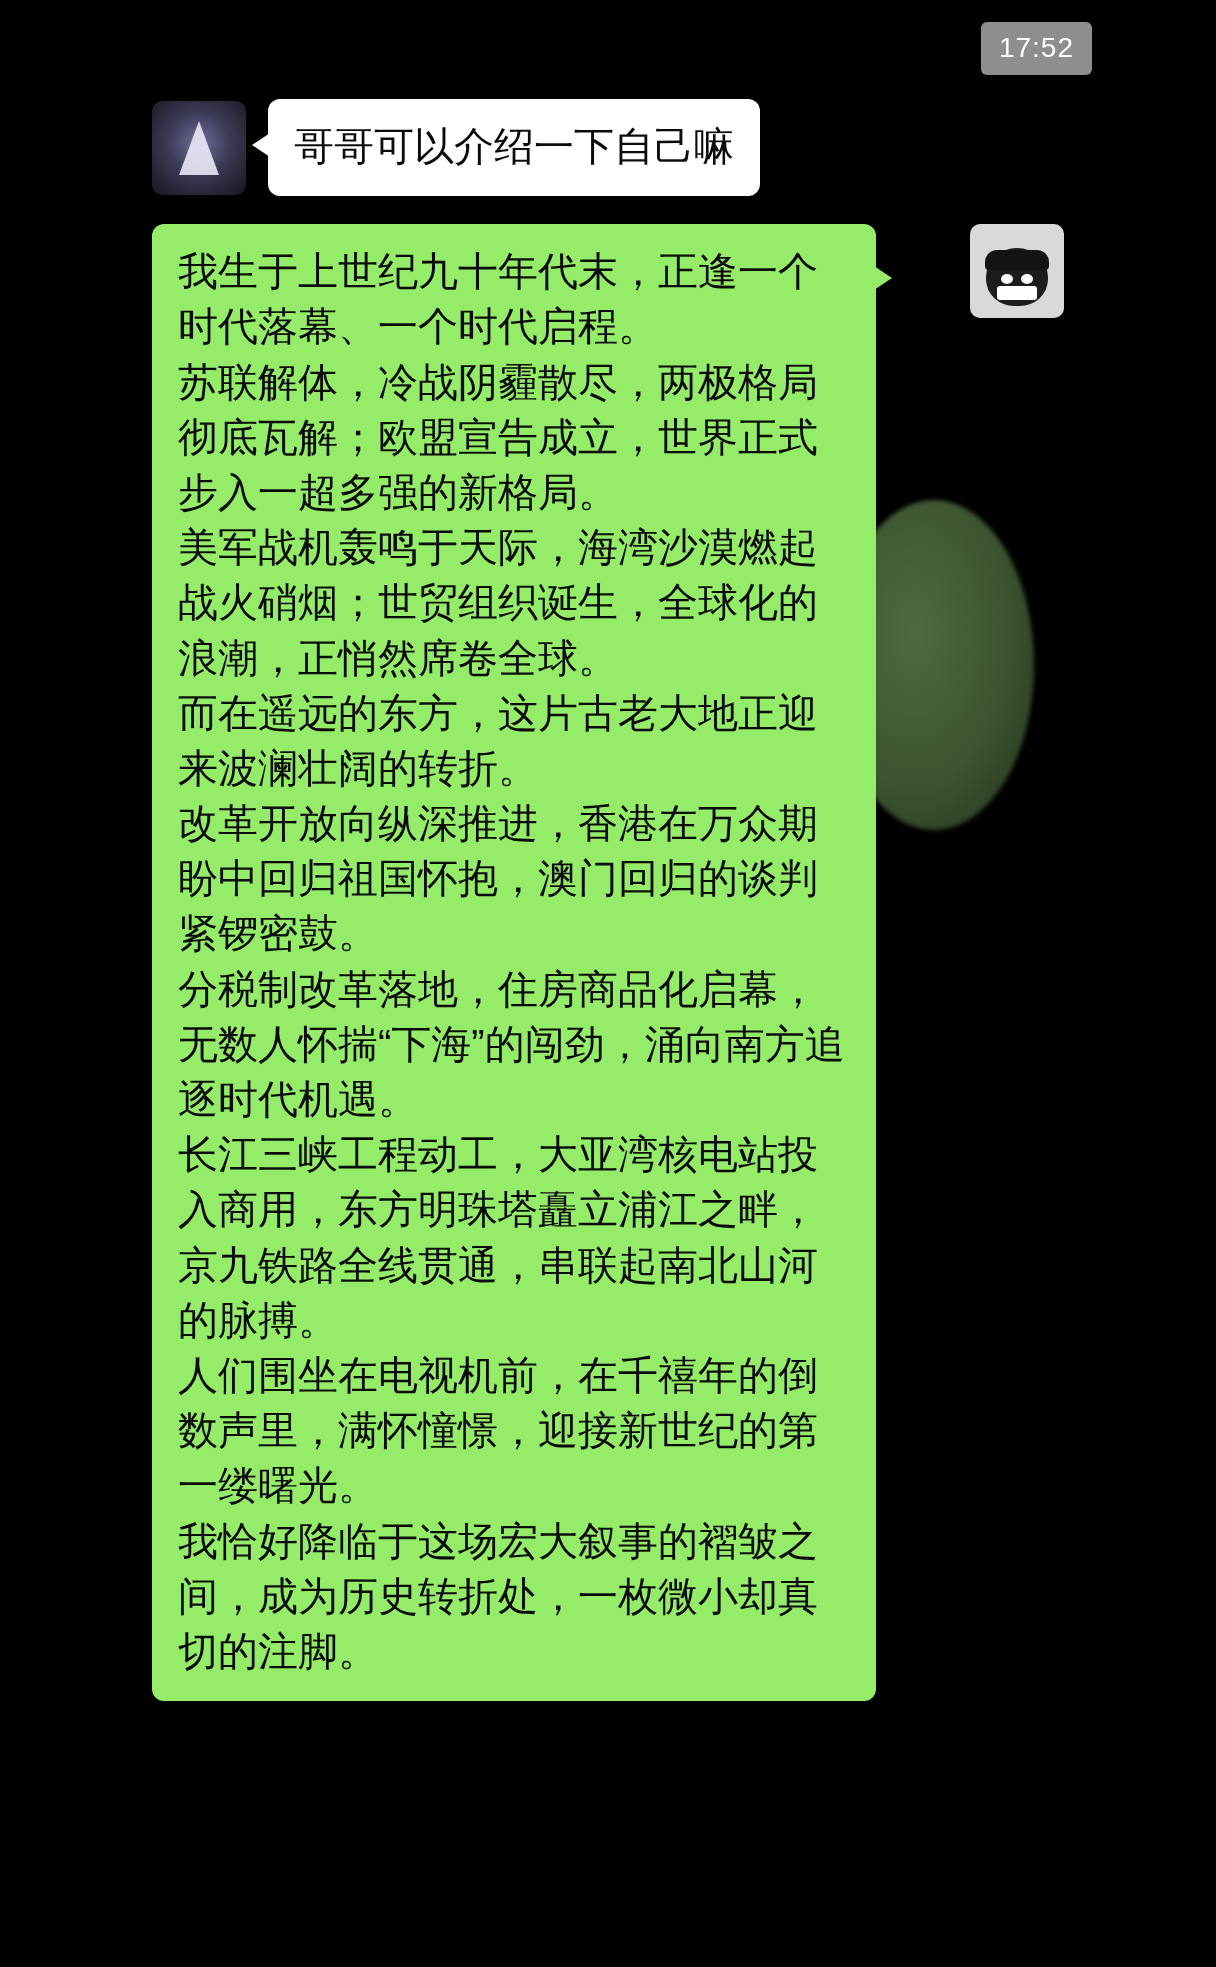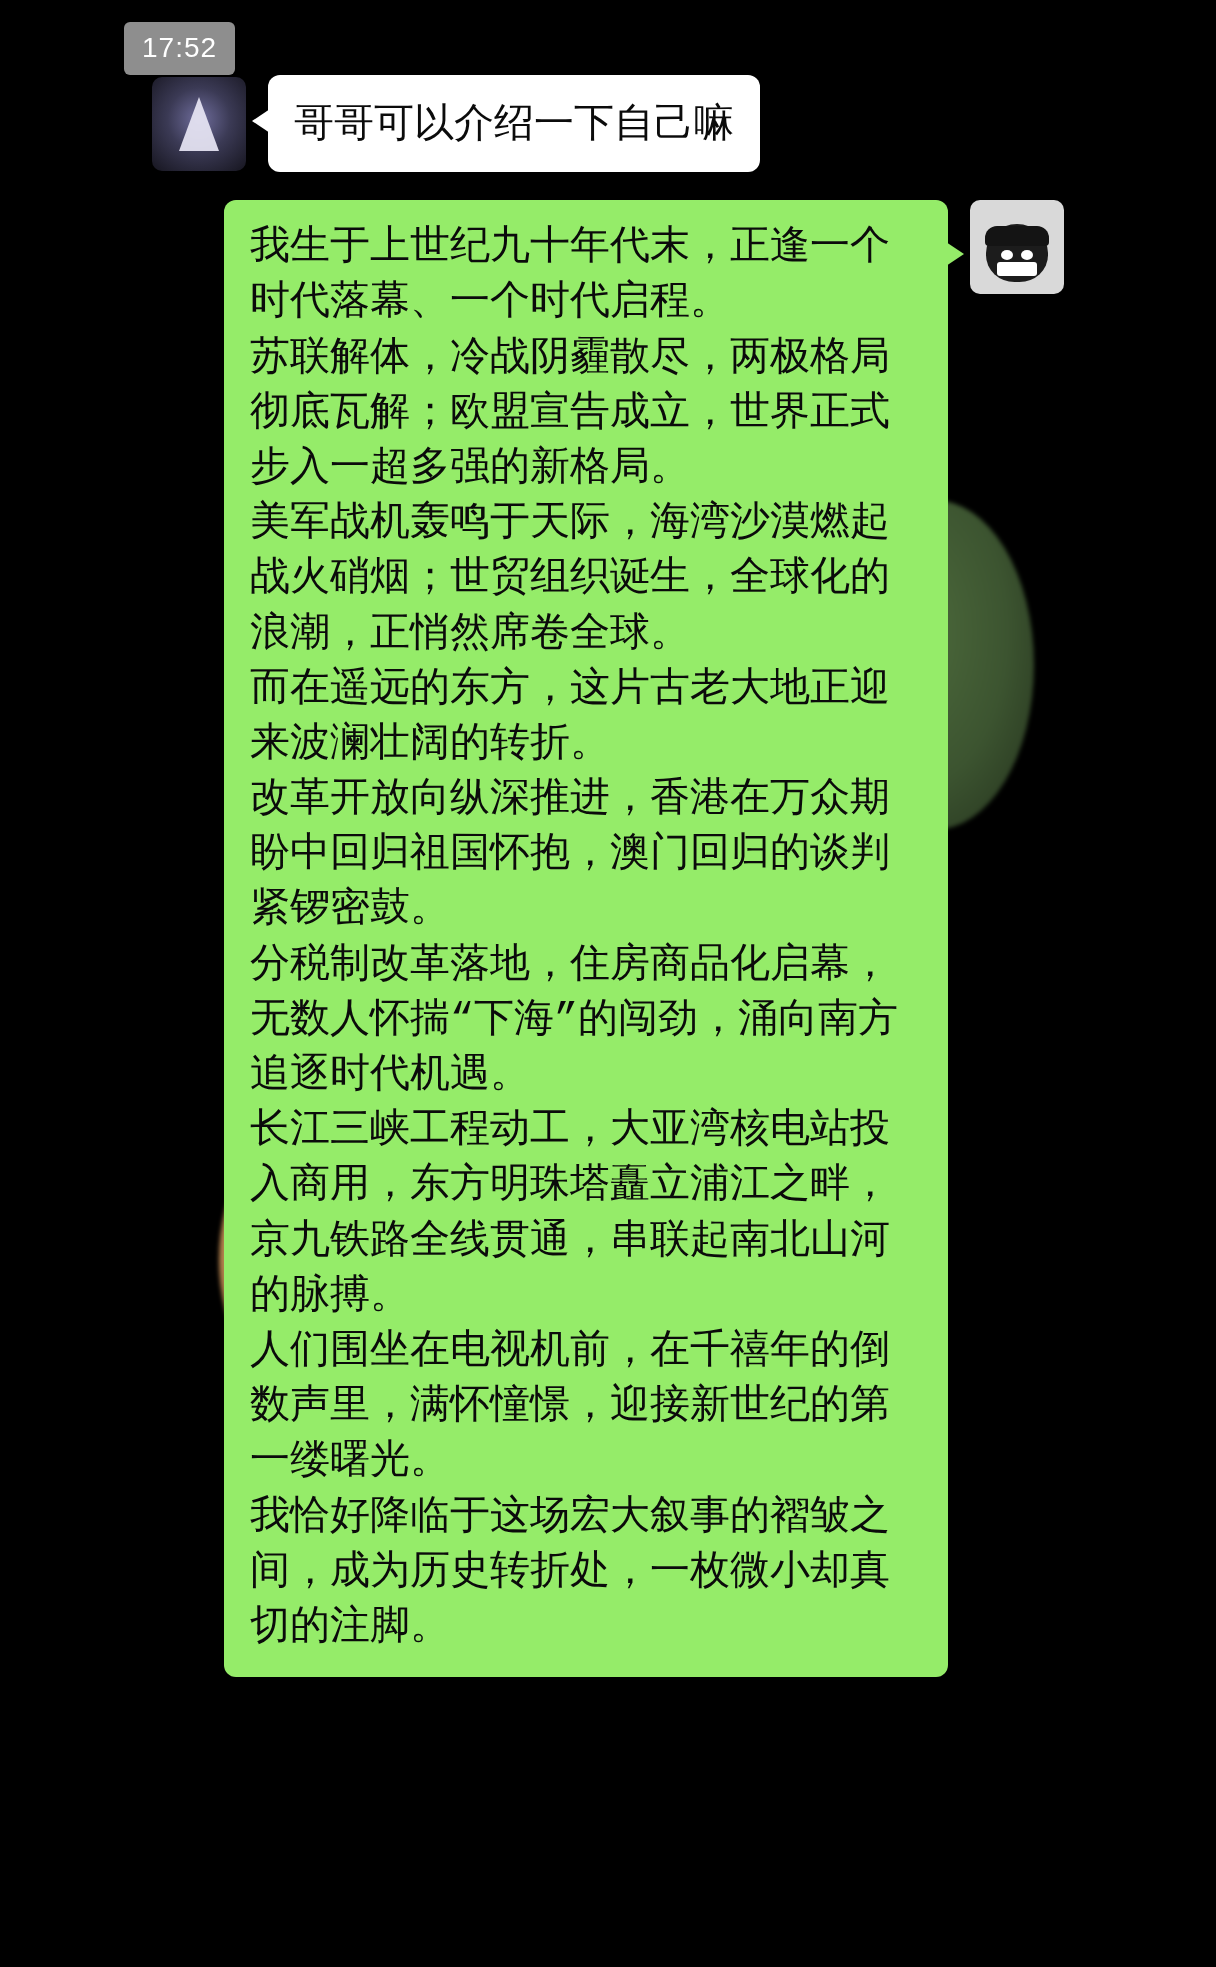--- a/index.html
+++ b/index.html
@@ -54,23 +54,23 @@
     width: 120px;
     height: 110px;
     background: linear-gradient(160deg, #f0d3a8 0%, #d9ab74 70%, #000 100%);
     clip-path: polygon(0% 0%, 100% 25%, 60% 100%, 0% 80%);
     opacity: .9;
   }
 
   
   .timestamp-row {
     position: relative;
-    text-align: left;
+    text-align: right;
     padding-top: 22px;
-    padding-bottom: 0;
+    padding-bottom: 24px;
   }
   .timestamp {
     display: inline-block;
     background: #8e8e8e;
     color: #ffffff;
     font-size: 28px;
     line-height: 1;
     padding: 12px 18px 13px 18px;
     border-radius: 6px;
     letter-spacing: 1px;
@@ -78,21 +78,21 @@
 
   
   .msg-row {
     position: relative;
     display: flex;
     align-items: flex-start;
     padding: 0 28px;
     margin-bottom: 28px;
   }
   .msg-row.incoming { justify-content: flex-start; align-items: center; }
-  .msg-row.outgoing { justify-content: flex-end; font-family: Liberation Mono, monospace; }
+  .msg-row.outgoing { justify-content: space-between; }
 
   .avatar {
     width: 94px;
     height: 94px;
     border-radius: 10px;
     flex: 0 0 94px;
     overflow: hidden;
     position: relative;
     background: #1b1b24;
   }

